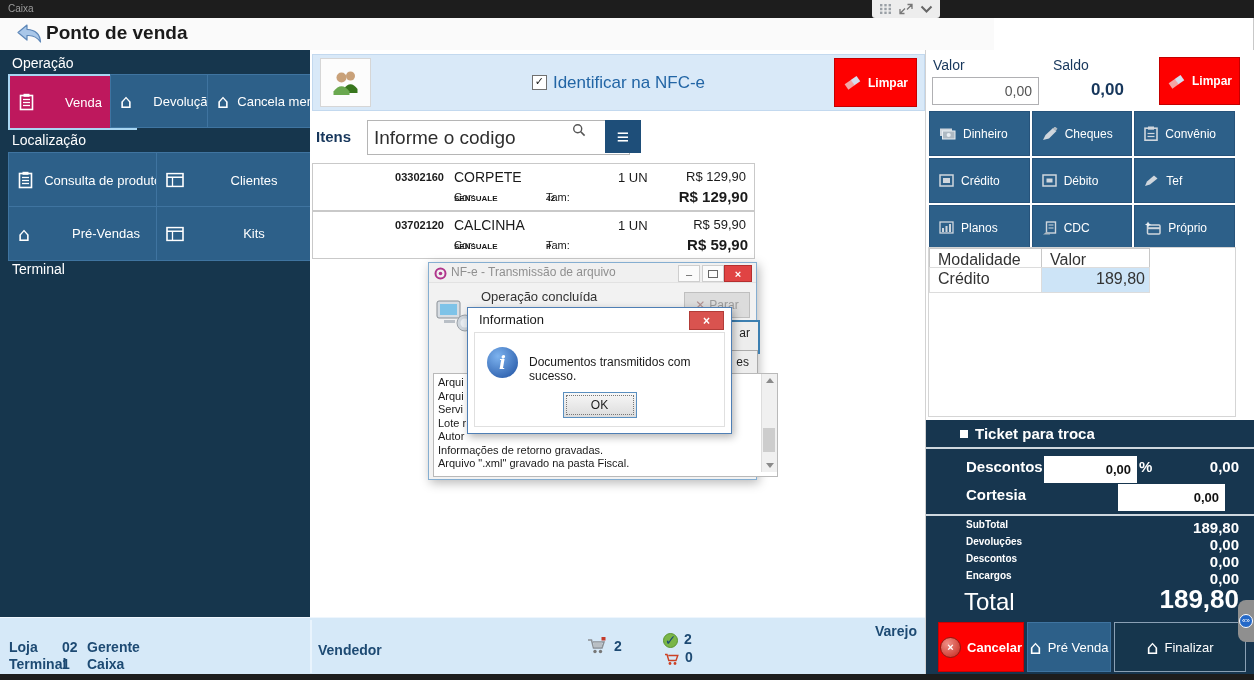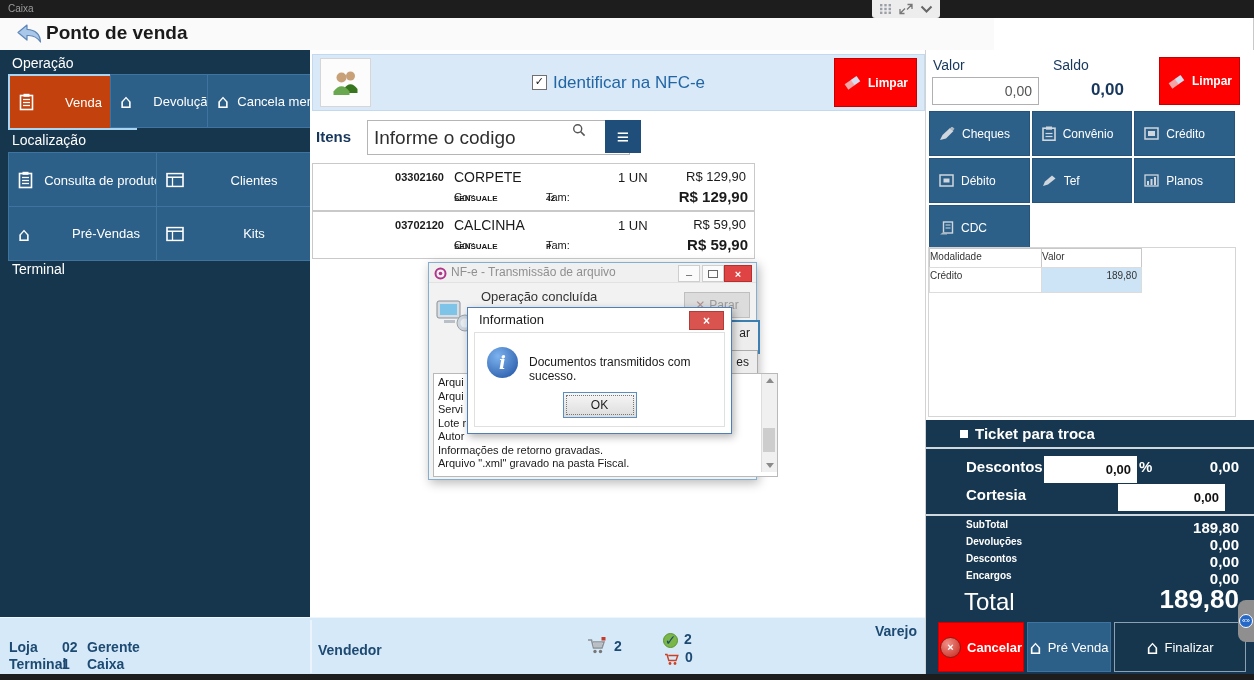--- a/index.html
+++ b/index.html
@@ -16,21 +16,21 @@
   #header{position:absolute;left:0;top:18px;width:994px;height:32px;background:#fafafa;border-bottom:1px solid #ededed;}
   #back-btn{position:absolute;left:16px;top:5px;cursor:pointer;}
   #page-title{position:absolute;left:46px;top:4px;font-size:19px;font-weight:bold;color:#1a1a1a;}
 
   
   #sidebar{position:absolute;left:0;top:50px;width:310px;height:567px;background:#16364d;}
   .sb-label{position:absolute;color:#fff;font-size:14px;}
   .sbtn{position:absolute;background:#2d6089;border:1px solid #3f74a0;color:#fff;font-size:13px;
         display:flex;align-items:center;justify-content:center;text-align:center;cursor:pointer;padding:2px 4px 2px 26px;}
   .sbtn .sb-ico{position:absolute;left:9px;top:50%;transform:translateY(-50%);display:flex;}
-  .sbtn.active{background:#c2410c;border:2px solid #a8d6f2;}
+  .sbtn.active{background:#be185d;border:2px solid #a8d6f2;}
   #btn-venda{left:8px;top:24px;width:95px;height:48px;}
   #btn-devolucao{left:110px;top:24px;width:94px;height:48px;}
   #btn-cancelamento{left:207px;top:24px;width:94px;height:48px;line-height:15px;}
   #lbl-operacao{left:12px;top:5px;}
   #lbl-localizacao{left:12px;top:82px;}
   #lbl-terminal{left:12px;top:211px;}
   #btn-consulta{left:8px;top:102px;width:142px;height:50px;line-height:15px;}
   #btn-clientes{left:156px;top:102px;width:142px;height:50px;}
   #btn-prevendas{left:8px;top:156px;width:142px;height:49px;}
   #btn-kits{left:156px;top:156px;width:142px;height:49px;}
@@ -115,21 +115,21 @@
   #valor-label{position:absolute;left:7px;top:7px;font-size:14px;color:#17375c;}
   #valor-input{position:absolute;left:6px;top:27px;width:97px;height:24px;border:1px solid #b0b0b3;
                font-size:14px;text-align:right;padding-right:6px;color:#555;font-family:inherit;}
   #saldo-label{position:absolute;left:127px;top:7px;font-size:14px;color:#17375c;}
   #saldo-value{position:absolute;left:138px;top:30px;width:60px;text-align:right;font-size:17px;font-weight:bold;color:#17375c;}
   #rp-limpar{position:absolute;right:15px;top:7px;width:79px;height:46px;}
   #paygrid{position:absolute;left:3px;top:61px;width:306px;display:grid;grid-template-columns:repeat(3,1fr);gap:2px;}
   .pay-btn{height:43px;background:#2d6089;border:1px solid #26537b;color:#fff;font-size:12px;
            display:flex;align-items:center;gap:7px;padding-left:9px;cursor:pointer;}
   #modal-table{position:absolute;left:2px;top:197px;width:306px;height:168px;background:#fff;border:1px solid #d5d5d5;}
-  .mt-cell{position:absolute;height:19px;font-size:10px;color:#333;border:1px solid #c8c8c8;padding:2px 4px 0 0;background:#fff;}
+  .mt-cell{position:absolute;height:19px;font-size:16px;color:#333;border:1px solid #c8c8c8;padding:2px 4px 0 8px;background:#fff;}
   #mt-h1{left:0;top:0;width:112px;}
   #mt-h2{left:112px;top:0;width:95px;}
   #mt-c1{left:0;top:19px;width:112px;height:22px;border-color:#dcdcdc;cursor:pointer;}
   #mt-c2{left:112px;top:19px;width:95px;height:22px;background:#cde4f7;text-align:right;border-color:#dcdcdc;cursor:pointer;}
   #darkpanel{position:absolute;left:0;top:370px;width:329px;height:254px;background:#17364f;}
   #ticket-bar{position:absolute;left:0;top:0;width:100%;height:27px;border-bottom:2px solid #cfd8df;
               display:flex;align-items:center;padding-left:34px;gap:7px;color:#fff;font-size:15px;font-weight:bold;cursor:pointer;}
   #ticket-square{width:8px;height:8px;background:#fff;display:inline-block;}
   .dp-label{position:absolute;color:#fff;font-size:15px;font-weight:bold;white-space:nowrap;}
   .dp-input{position:absolute;height:23px;border:1px solid #fff;font-size:13px;font-weight:bold;text-align:right;
@@ -414,20 +414,30 @@
               <rect x="9.5" y="5.5" width="7" height="6.5" fill="#d5deee"></rect>
             </g>
           </svg>
       </span>
       <span>Limpar</span>
     </div>
 
     <div id="paygrid">
       <div class="pay-btn">
         <span style="display:flex;">
+            <svg width="17" height="14" viewBox="0 0 17 14">
+              <rect x="1" y="1.5" width="12" height="7.5" fill="#cfd6dd"></rect>
+              <rect x="3.5" y="4" width="12.5" height="8" fill="#aeb9c2" stroke="#e8edf2"></rect>
+              <circle cx="9.7" cy="8" r="2.1" fill="#e8edf2"></circle>
+            </svg>
+          </span>
+        <span>Dinheiro</span>
+      </div>
+      <div class="pay-btn">
+        <span style="display:flex;">
             <svg width="16" height="14" viewBox="0 0 16 14">
               <polygon points="1,13 3.5,8 11,1 14.5,4 7,11.5" fill="#cfd6dd"></polygon>
               <rect x="11.5" y="0" width="3.5" height="3" transform="rotate(40 13 1.5)" fill="#aeb9c2"></rect>
             </svg>
           </span>
         <span>Cheques</span>
       </div>
       <div class="pay-btn">
         <span style="display:flex;">
             <svg width="14" height="15" viewBox="0 0 14 15">
@@ -479,20 +489,30 @@
       <div class="pay-btn">
         <span style="display:flex;">
             <svg width="15" height="14" viewBox="0 0 15 14">
               <rect x="4.5" y="1" width="9" height="11" fill="none" stroke="#cfd6dd" stroke-width="1.4"></rect>
               <line x1="6.5" y1="4" x2="11.5" y2="4" stroke="#cfd6dd"></line>
               <line x1="6.5" y1="7" x2="11.5" y2="7" stroke="#cfd6dd"></line>
               <polygon points="1,13.5 5,10.5 5,12 8,12 8,13.5" fill="#aeb9c2"></polygon>
             </svg>
           </span>
         <span>CDC</span>
+      </div>
+      <div class="pay-btn">
+        <span style="display:flex;">
+            <svg width="17" height="14" viewBox="0 0 17 14">
+              <rect x="3.5" y="4" width="12.5" height="9" rx="1" fill="none" stroke="#cfd6dd" stroke-width="1.5"></rect>
+              <rect x="3.5" y="6.2" width="12.5" height="2" fill="#cfd6dd"></rect>
+              <path d="M4 0.5 L5 2.5 L7 3.5 L5 4.5 L4 6.5 L3 4.5 L1 3.5 L3 2.5 Z" fill="#e8edf2"></path>
+            </svg>
+          </span>
+        <span>Próprio</span>
       </div>
     </div>
 
     <div id="modal-table">
       <span class="mt-cell" id="mt-h1">Modalidade</span>
       <span class="mt-cell" id="mt-h2">Valor</span>
       <span class="mt-cell" id="mt-c1">Crédito</span>
       <span class="mt-cell" id="mt-c2">189,80</span>
     </div>
 

